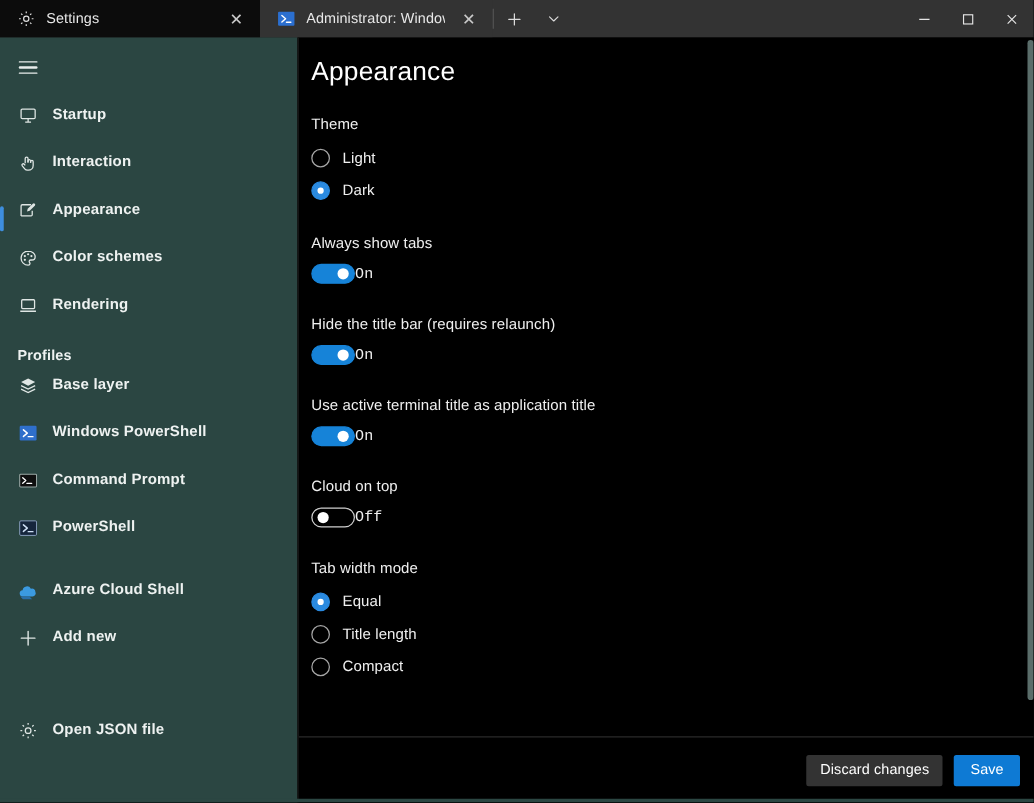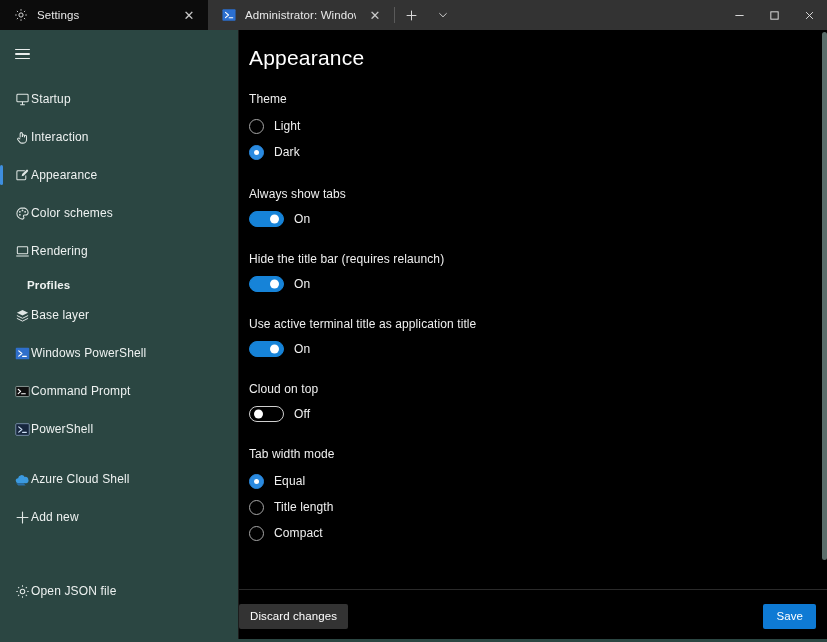--- a/index.html
+++ b/index.html
@@ -86,45 +86,47 @@
     display: flex; align-items: center; justify-content: center;
     margin-top: 4px;
     cursor: default;
   }
   .hamburger .bars { width: 15px; }
   .hamburger .bars i { display:block; height:1.5px; background:#e9edec; margin:3px 0; border-radius:1px; }
 
   .nav { margin-top: 10px; flex: 1 1 auto; }
   .nav-item {
     height: 30px;
-    display: flex; align-items: center;
+    display: flex; 
     padding-left: 14px;
+    gap: 11px;
     position: relative;
     cursor: default;
     margin-bottom: 0;
+    font-weight: bold;
   }
   .nav-item.selected::before {
     content: ""; position: absolute;
     left: 0; top: 5px; bottom: 5px;
     width: 3px; border-radius: 2px;
     background: #3e8ede;
   }
   .nav-icon {
     flex: 0 0 17px; width: 17px; height: 17px;
     display: flex; align-items: center; justify-content: center;
     color: #dfe6e4;
   }
   .nav-label {
     font-size: 12px; color: #eef2f1;
     white-space: nowrap; letter-spacing: .15px;
   }
   .nav-group-title {
     font-size: 11.5px; font-weight: bold;
     color: #eef2f1;
-    padding-left: 27px;
+    padding-left: 14px;
     margin: 13px 0 9px;
     letter-spacing: .15px;
   }
   .sidebar-footer { padding-bottom: 36px; }
 
   
   .content {
     flex: 1 1 auto;
     background: #000000;
     display: flex; flex-direction: column;
@@ -170,21 +172,21 @@
     border-color: #2a8ae0;
     background: #2a8ae0;
   }
   .radio.checked::after {
     content: ""; width: 5px; height: 5px;
     border-radius: 50%; background: #ffffff;
   }
   .radio-label { font-size: 12px; color: #f0f0f0; letter-spacing: .1px; }
 
   
-  .toggle-row { display: flex; align-items: center; gap: 10px; height: 22px; }
+  .toggle-row { display: flex; align-items: center; gap: 0; height: 22px; font-family: Liberation Mono, monospace; }
   .toggle {
     flex: 0 0 35px;
     width: 35px; height: 16px;
     border-radius: 9px;
     position: relative;
     cursor: default;
   }
   .toggle.on { background: #1683d8; border: 1px solid #1683d8; }
   .toggle.off { background: transparent; border: 1.3px solid #cfcfcf; }
   .toggle .knob {
@@ -193,21 +195,21 @@
     transform: translateY(-50%);
   }
   .toggle.on .knob { background: #ffffff; right: 4px; }
   .toggle.off .knob { background: #ffffff; left: 4px; }
   .toggle-state { font-size: 12px; color: #f0f0f0; letter-spacing: .1px; }
 
   
   .content-footer {
     flex: 0 0 53px; height: 53px;
     border-top: 1px solid #2a2a2a;
-    display: flex; align-items: center; justify-content: space-between;
+    display: flex; align-items: center; justify-content: flex-end;
     padding-right: 11px; gap: 9px;
     background: #000000;
   }
   .btn {
     height: 25px;
     font-size: 11.5px;
     font-family: "Liberation Sans", sans-serif;
     border: none; border-radius: 2px;
     cursor: default;
     display: flex; align-items: center; justify-content: center;

